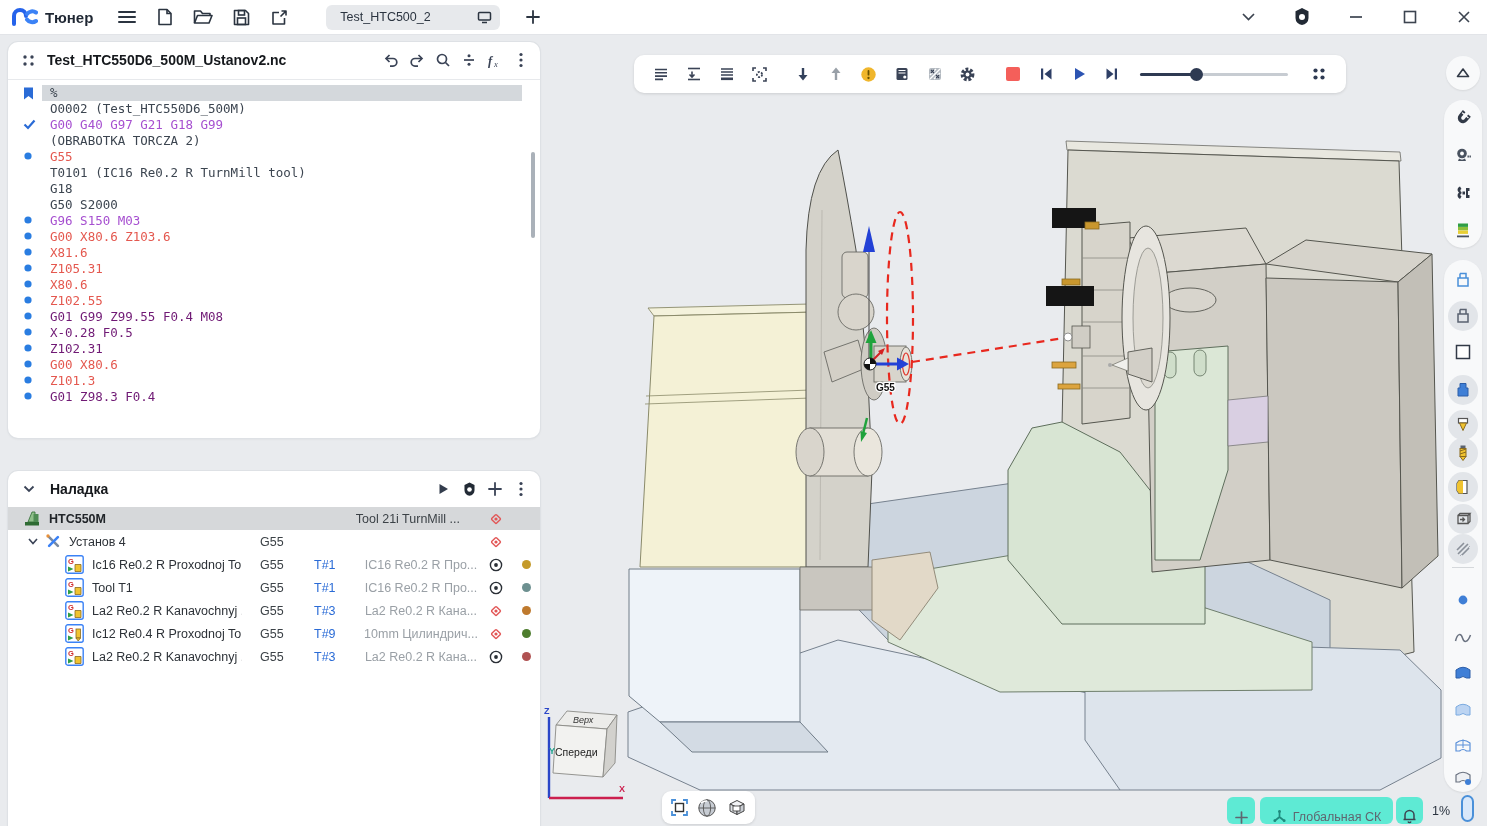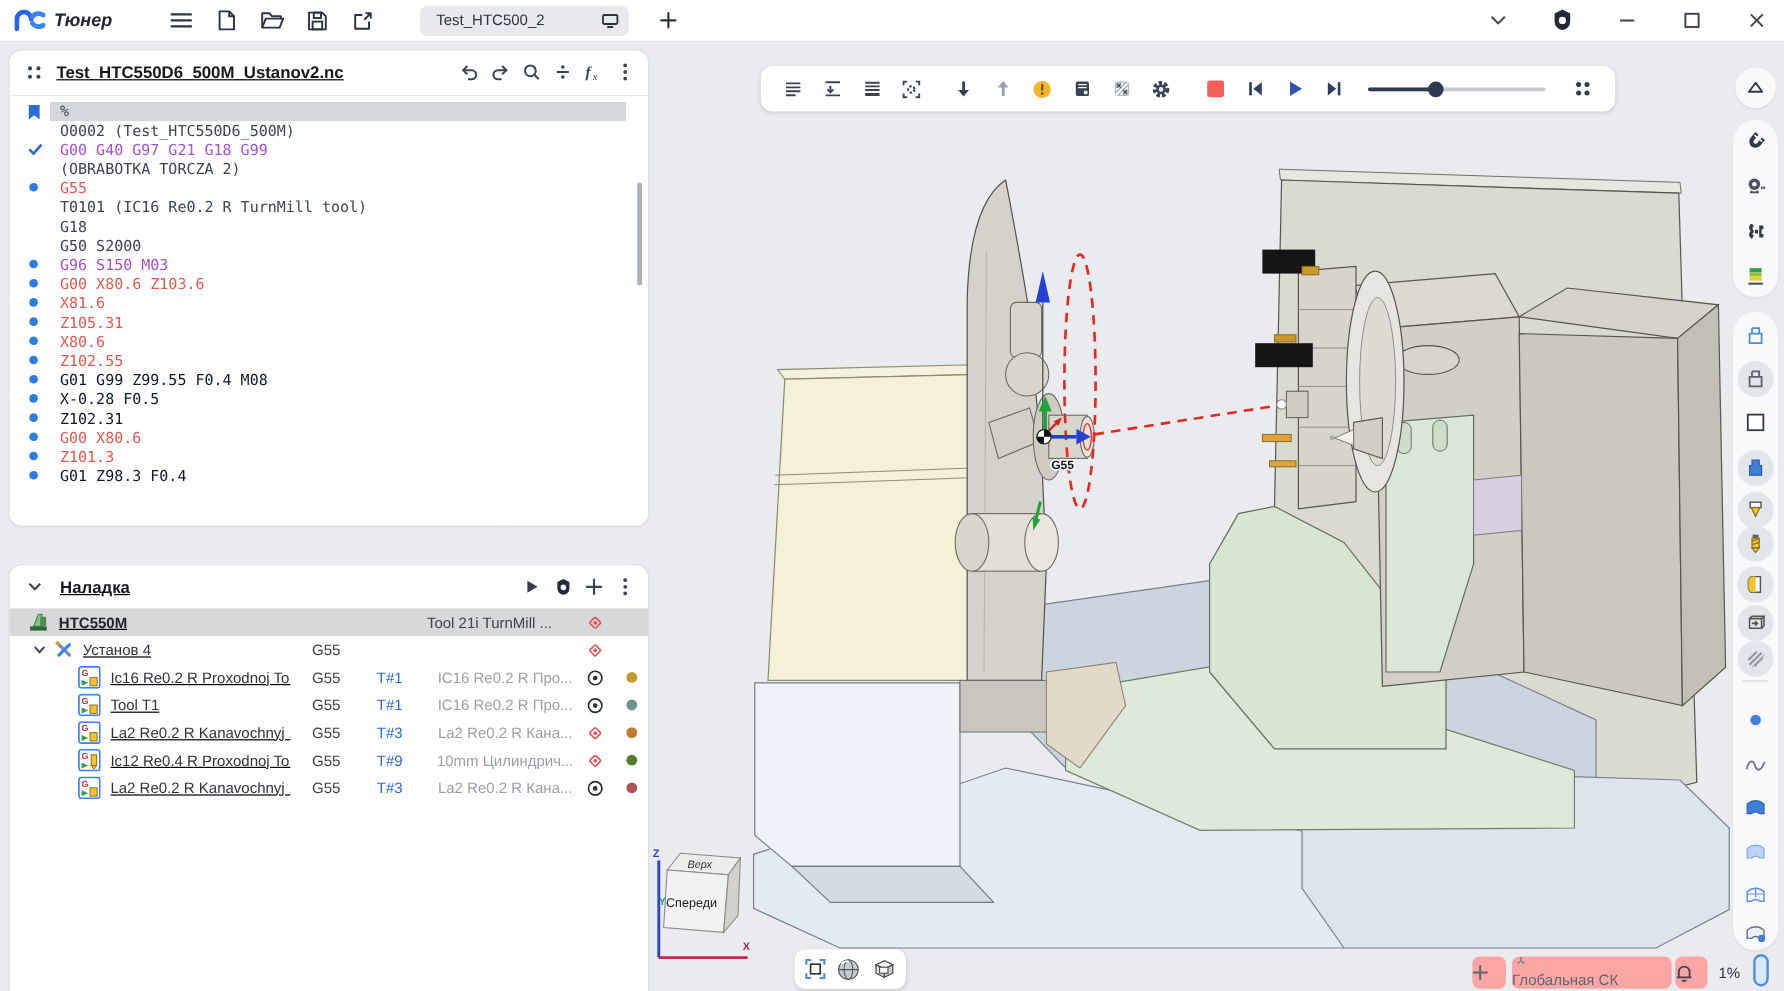--- a/index.html
+++ b/index.html
@@ -2,57 +2,57 @@
 <html><head>
 <meta charset="utf-8">
 <style>
   html,body{margin:0;padding:0;}
   body{width:1487px;height:826px;background:#e9ebee;font-family:"Liberation Sans",sans-serif;position:relative;overflow:hidden;-webkit-font-smoothing:antialiased;}
   svg{display:block;}
   
   #titlebar{position:absolute;left:0;top:0;width:1487px;height:34px;background:#ffffff;border-bottom:1px solid #e2e4e8;display:flex;align-items:center;}
   .tb-icon{width:30px;height:26px;display:flex;align-items:center;justify-content:center;cursor:pointer;border-radius:5px;}
   #app-logo{margin-left:12px;}
-  #app-name{font-size:15px;font-weight:bold;color:#1f2733;margin:0 42px 0 7px;font-style:italic;}
+  #app-name{font-size:15px;font-weight:bold;color:#1f2733;margin:0 19px 0 7px;}
   #doc-tab{margin-left:32px;width:152px;height:25px;background:#e7e9ec;border-radius:6px;display:flex;align-items:center;padding:0 8px 0 14px;}
   #doc-tab .tab-label{font-size:12.5px;color:#2b3440;flex:1;}
   #win-controls{position:absolute;right:8px;top:0;height:34px;display:flex;align-items:center;gap:10px;}
   
-  .panel{position:absolute;background:#fff;border-radius:10px;box-shadow:0 0 0 1px #dee1e5,0 1px 3px rgba(0,0,0,.07);text-decoration:underline;}
+  .panel{position:absolute;background:#fff;border-radius:10px;box-shadow:0 0 0 1px #dee1e5,0 1px 3px rgba(0,0,0,.07);}
   #editor-panel{left:8px;top:42px;width:532px;height:396px;}
   #setup-panel{left:8px;top:471px;width:532px;height:372px;}
   .panel-header{height:36px;display:flex;align-items:center;}
   .panel-title{font-size:14px;font-weight:bold;color:#15181c;}
   .hdr-btn{width:26px;height:26px;display:flex;align-items:center;justify-content:center;cursor:pointer;color:#3a4356;}
   
   #code-area{position:absolute;left:0;top:37px;right:0;bottom:0;overflow:hidden;border-top:1px solid #e7e9ec;border-radius:0 0 10px 10px;padding-top:5px;}
   .line{height:16px;font:12.5px/16px "DejaVu Sans Mono",monospace;white-space:pre;position:relative;padding-left:42px;color:#3c4550;}
   .line.hl{background:linear-gradient(to right,transparent 34px,#d4d8dc 34px,#d4d8dc 514px,transparent 514px);}
   .line .marker{position:absolute;left:15px;top:2px;width:12px;height:12px;}
-  .c-red{color:#e4584f;} .c-teal{color:#0f172a;} .c-purple{color:#a64fd0;} .c-default{color:#3c4550;}
+  .c-red{color:#e4584f;} .c-teal{color:#701a75;} .c-purple{color:#a64fd0;} .c-default{color:#3c4550;}
   #code-scroll{position:absolute;right:5px;top:72px;width:4px;height:86px;background:#aab1b9;border-radius:2px;}
   
   .srow{height:23px;position:relative;display:flex;align-items:center;font-size:12.5px;color:#2d3238;cursor:default;}
   .srow .nm{white-space:nowrap;overflow:hidden;}
   .col-wcs{position:absolute;left:252px;color:#3c4247;}
   .col-t{position:absolute;left:306px;color:#2a6bd6;}
   .col-desc{position:absolute;left:352px;width:122px;color:#9aa0a6;white-space:nowrap;overflow:hidden;text-align:center;}
   .col-status{position:absolute;left:480px;width:16px;height:16px;}
   .col-dot{position:absolute;left:514px;width:9px;height:9px;border-radius:50%;}
   #machine-row{background:#d6d8da;}
   #machine-row .ctrl{position:absolute;right:80px;font-size:12.5px;color:#3c4247;}
   
   #vp-toolbar{position:absolute;left:634px;top:55px;width:712px;height:38px;background:#fff;border-radius:10px;box-shadow:0 1px 3px rgba(0,0,0,.12);display:flex;align-items:center;padding:0 10px;box-sizing:border-box;}
   .vp-btn{width:33px;height:30px;display:flex;align-items:center;justify-content:center;cursor:pointer;flex:0 0 auto;}
   #vp-slider{position:relative;width:148px;height:30px;margin-left:12px;flex:0 0 auto;cursor:pointer;}
   #vp-slider .track{position:absolute;left:0;right:0;top:14px;height:2.5px;background:#c7ccd2;border-radius:2px;}
   #vp-slider .active{position:absolute;left:0;width:56px;top:14px;height:2.5px;background:#2e3a52;border-radius:2px;}
   #vp-slider .knob{position:absolute;left:50px;top:8.5px;width:13px;height:13px;border-radius:50%;background:#2e3a52;}
   #bottom-toolbar{position:absolute;left:662px;top:791px;width:93px;height:33px;background:#fff;border-radius:9px;box-shadow:0 1px 3px rgba(0,0,0,.12);display:flex;align-items:center;justify-content:space-around;padding:0 4px;box-sizing:border-box;}
-  .chip{position:absolute;background:#fca5a5;border-radius:6px;display:flex;align-items:flex-start;justify-content:center;cursor:pointer;flex-direction:column;}
+  .chip{position:absolute;background:#5eead4;border-radius:6px;display:flex;align-items:flex-end;justify-content:center;cursor:pointer;}
   #cs-chip{left:1260px;top:797px;width:133px;height:27px;gap:6px;}
   #cs-chip span{font-size:12.5px;color:#5f6670;}
   #zoom-label{position:absolute;left:1432px;top:804px;font-size:12.5px;color:#2b3440;}
   #zoom-pill{position:absolute;left:1461px;top:795px;width:13px;height:27px;border:2px solid #4a90d9;background:#d9e8fa;border-radius:7px;box-sizing:border-box;cursor:pointer;}
   
   .rs-pill{position:absolute;left:1444px;width:38px;background:#f8f9fa;border-radius:19px;box-shadow:0 1px 2px rgba(0,0,0,.08);}
   .rs-btn{position:absolute;left:1448px;width:30px;height:30px;display:flex;align-items:center;justify-content:center;cursor:pointer;border-radius:50%;}
   .rs-btn.on{background:#e2e5e9;}
   #rs-divider{position:absolute;left:1452px;top:567px;width:22px;height:1px;background:#d5d8db;}
   

